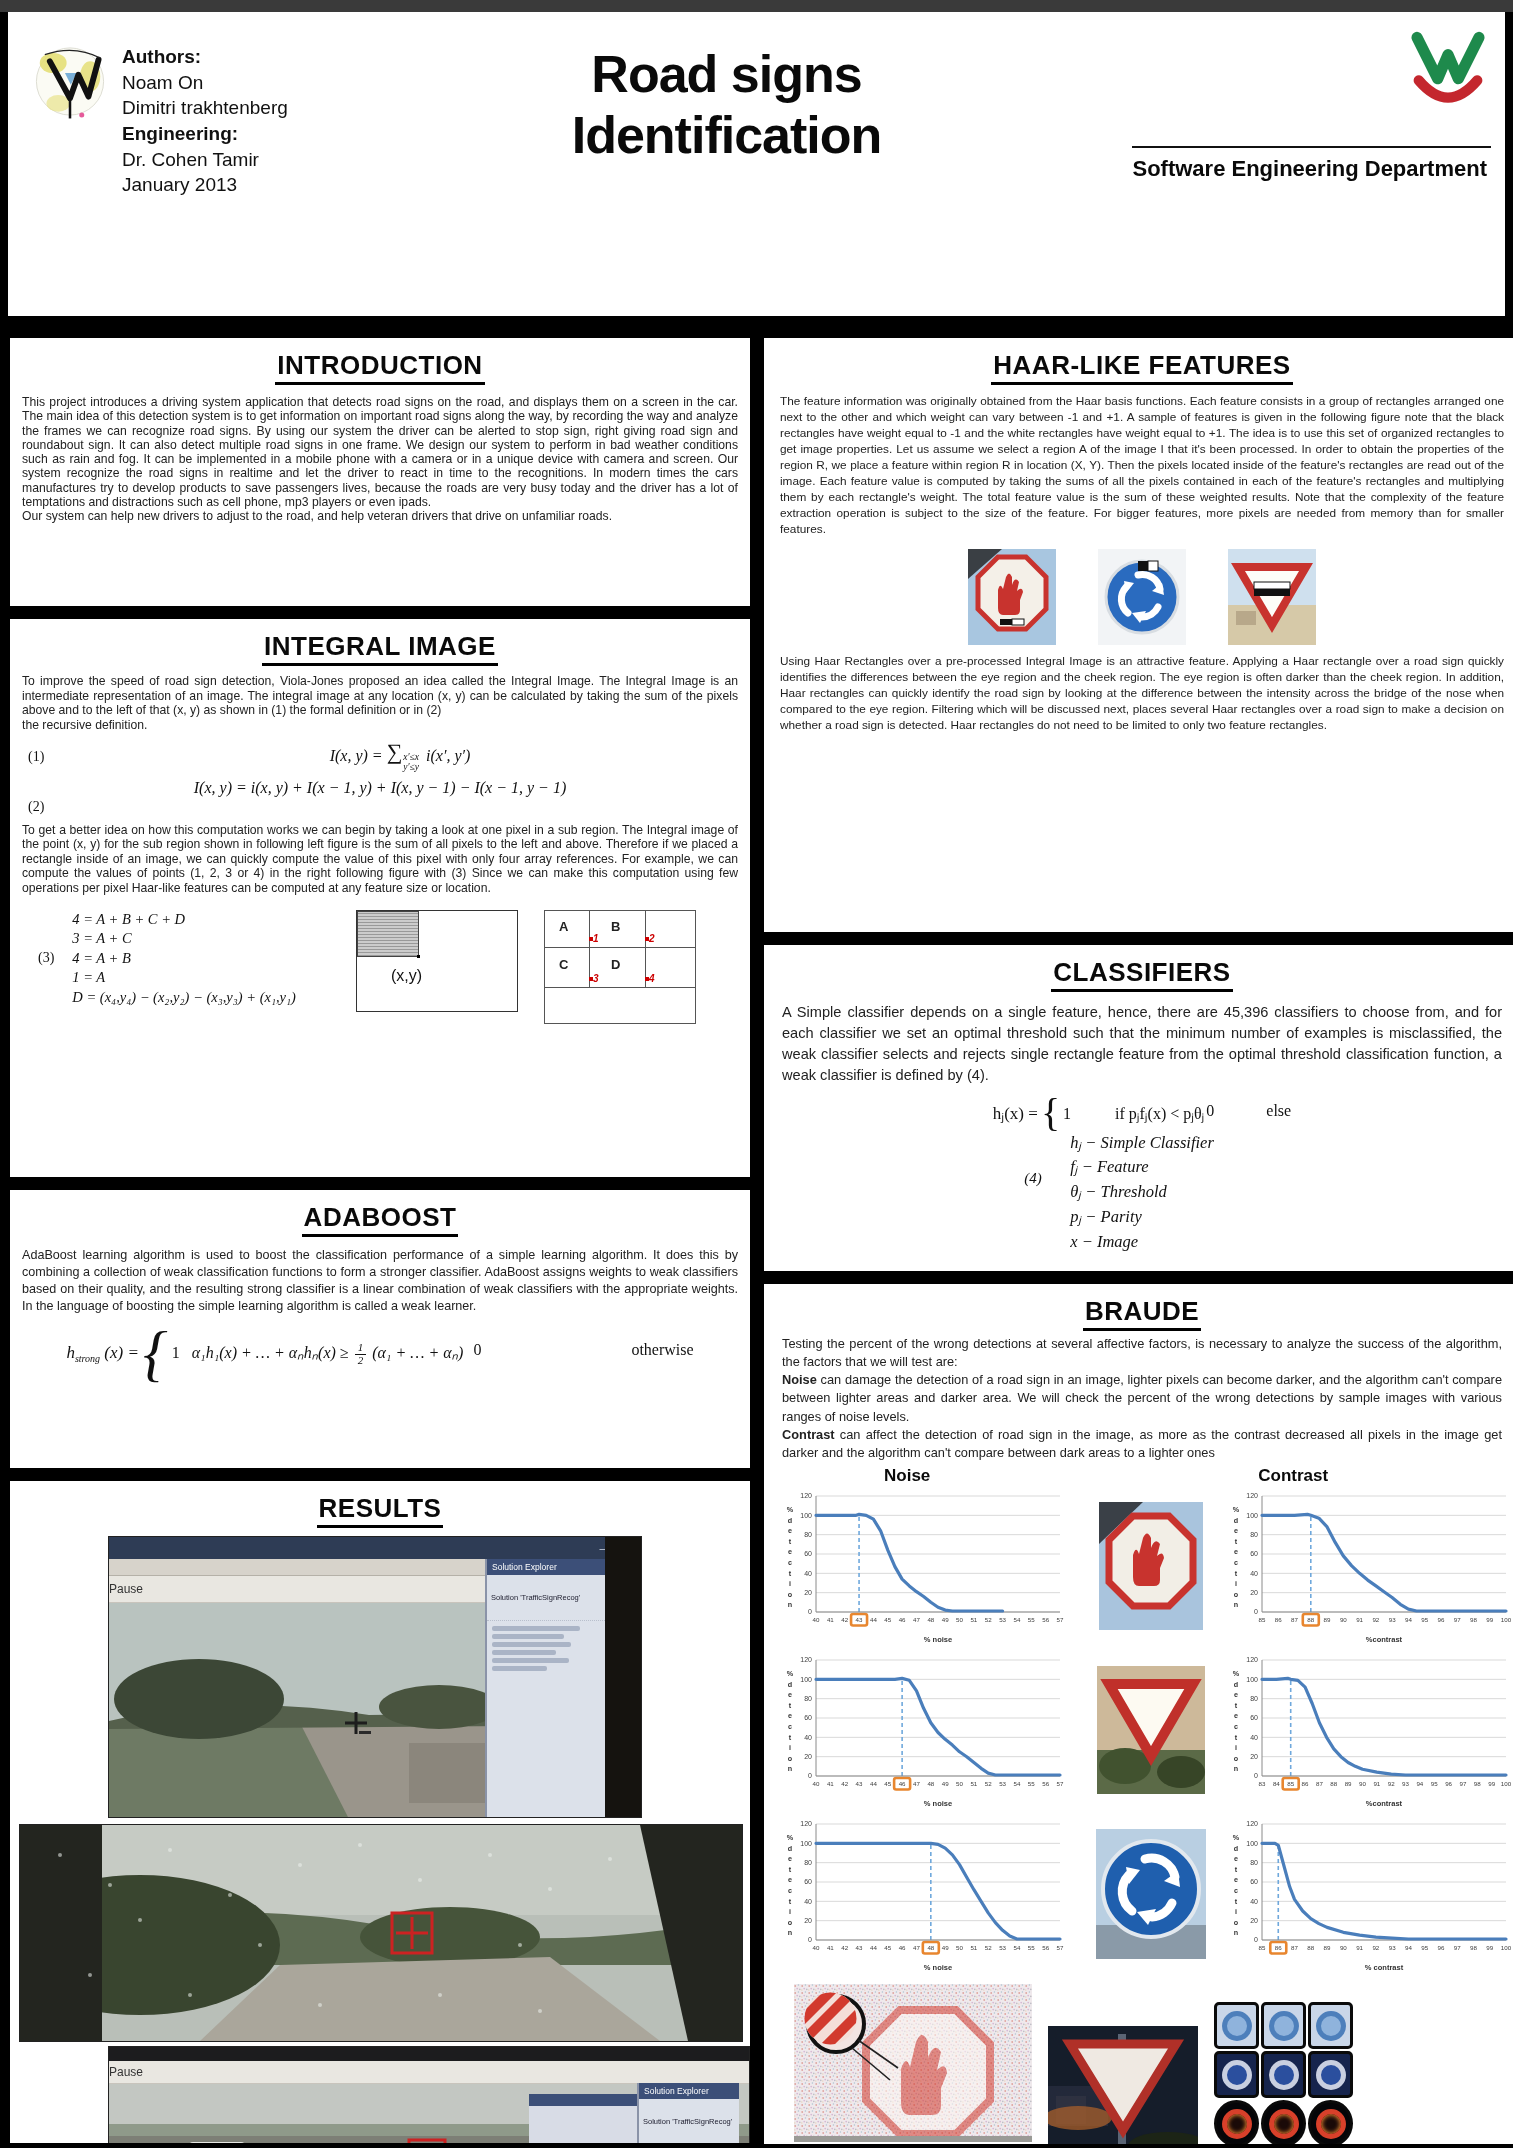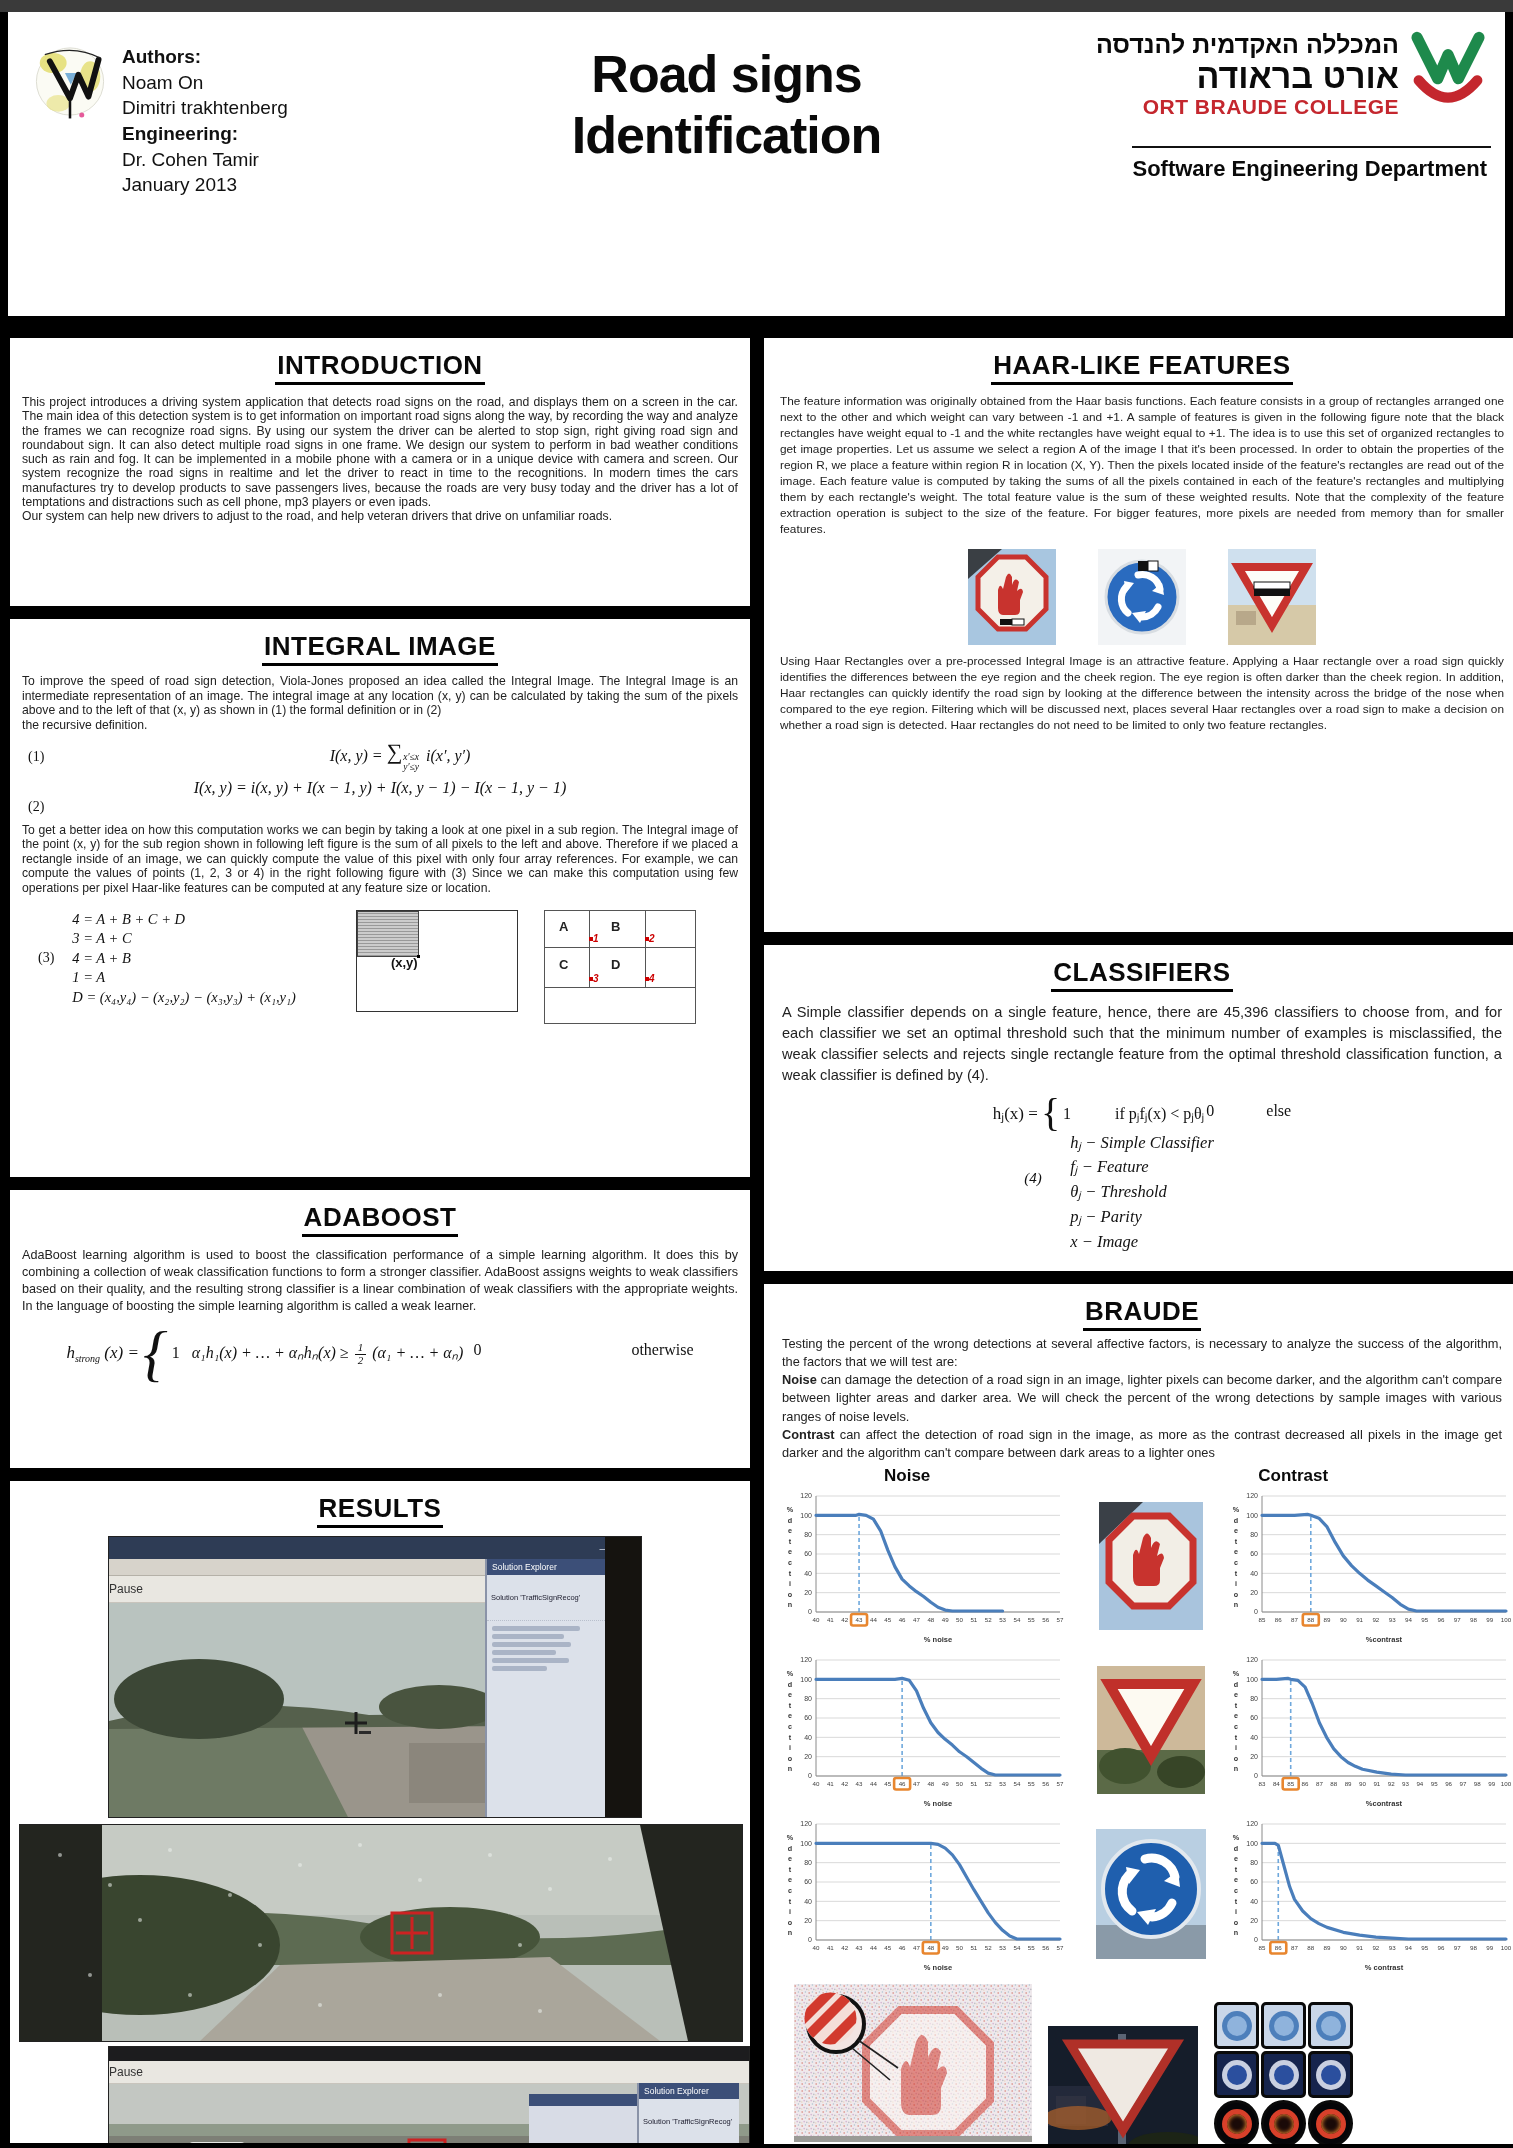--- a/index.html
+++ b/index.html
@@ -37,21 +37,21 @@
   .eq-label{font-style:normal;font-size:14px;width:40px;flex:none;}
   .eq-center{flex:1;text-align:center;}
   .sum-wrap{display:inline-flex;align-items:flex-start;vertical-align:middle;}
   .sum-sigma{font-size:22px;font-style:normal;line-height:1;}
   .sum-subs{display:flex;flex-direction:column;font-size:9.5px;line-height:1.05;margin:12px 3px 0 1px;}
   .figure-row{display:flex;align-items:flex-start;margin:14px 10px 10px 28px;}
   .eq3-block{font-family:"Liberation Serif",serif;font-style:italic;font-size:14.5px;line-height:1.35;color:#111;display:flex;align-items:center;}
   .eq3-lines div{padding-left:14px;}
   .diagram1{width:160px;height:100px;border:1.5px solid #333;position:relative;margin-left:60px;flex:none;background:#fff;}
   .hatch{position:absolute;left:0;top:0;width:62px;height:46px;background:repeating-linear-gradient(0deg,#999 0 1px,#ccc 1px 3px),repeating-linear-gradient(90deg,#888 0 1px,transparent 1px 3px);background-color:#bbb;border:1px solid #444;box-sizing:border-box;}
-  .xy-label{position:absolute;left:34px;top:44px;font-size:13px;font-weight:bold;color:#111;}
+  .xy-label{position:absolute;left:34px;top:56px;font-size:16px;font-weight:normal;color:#111;}
   .xy-dot{position:absolute;left:60px;top:44px;width:3px;height:3px;background:#000;}
   .diagram2{width:150px;height:112px;border:1.5px solid #555;position:relative;margin-left:26px;flex:none;background:#fff;font-size:13px;font-weight:bold;color:#222;}
   .d2-vline1{position:absolute;left:44px;top:0;width:1.5px;height:76px;background:#555;}
   .d2-vline2{position:absolute;left:100px;top:0;width:1.5px;height:76px;background:#555;}
   .d2-hline1{position:absolute;left:0;top:36px;width:100%;height:1.5px;background:#555;}
   .d2-hline2{position:absolute;left:0;top:76px;width:100%;height:1.5px;background:#555;}
   .d2-cell{position:absolute;}
   .red-pt{position:absolute;color:#c00;font-size:10px;font-weight:bold;font-style:italic;}
   .red-pt::before{content:"";position:absolute;left:-4px;top:4px;width:4px;height:4px;background:#c00;}
   .cases{display:inline-flex;align-items:center;}
@@ -120,25 +120,20 @@
       </div>
     </div>
     <div class="hdr-center">
       <div class="main-title">
         <div>Road signs</div>
         <div>Identification</div>
       </div>
     </div>
     <div class="hdr-right">
       <div class="hdr-right-top">
-        <div class="hebrew-block" dir="rtl">
-          <div class="heb1">המכללה האקדמית להנדסה</div>
-          <div class="heb2">אורט בראודה</div>
-          <div class="college-red" style="color:#c4272e" dir="ltr">ORT BRAUDE COLLEGE</div>
-        </div>
         <svg class="ort-logo" viewBox="0 0 100 120">
           <rect x="2" y="2" width="96" height="112" fill="#fff"></rect>
           <path d="M14,14 L38,62 L50,34 L62,62 L86,14" fill="none" stroke="#1e8a4c" stroke-width="13" stroke-linecap="round" stroke-linejoin="round"></path>
           <path d="M16,64 Q50,104 84,64" fill="none" stroke="#c4272e" stroke-width="12" stroke-linecap="round"></path>
         </svg>
       </div>
       <div>
         <span class="department">Software Engineering Department</span>
       </div>
     </div>

